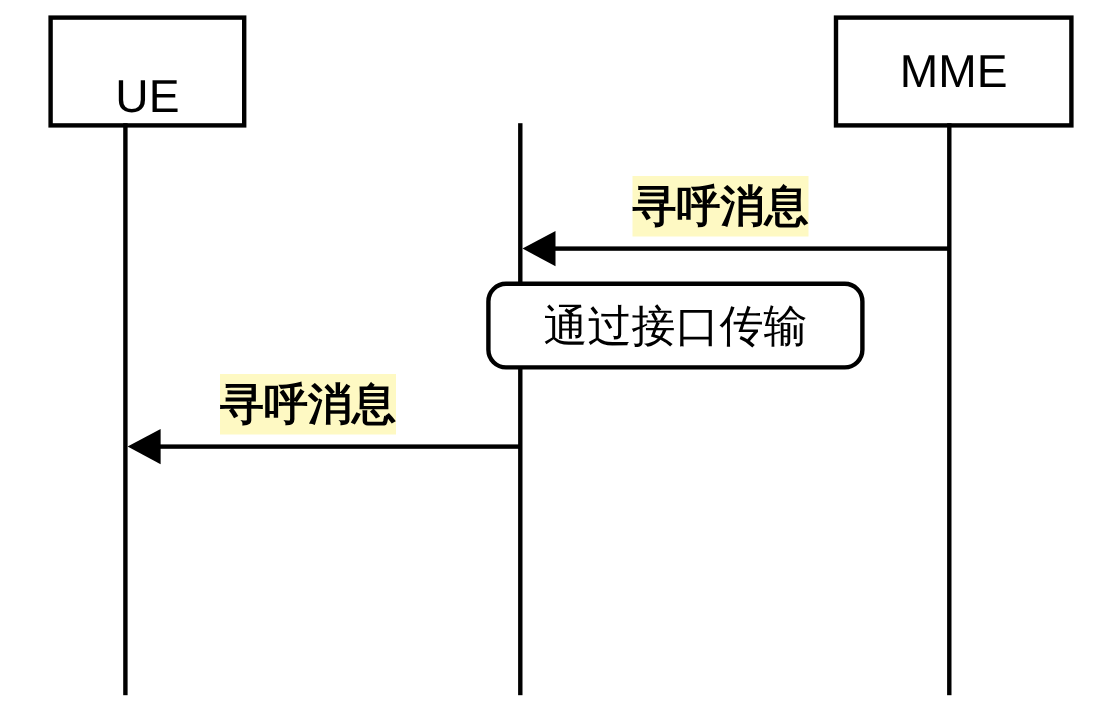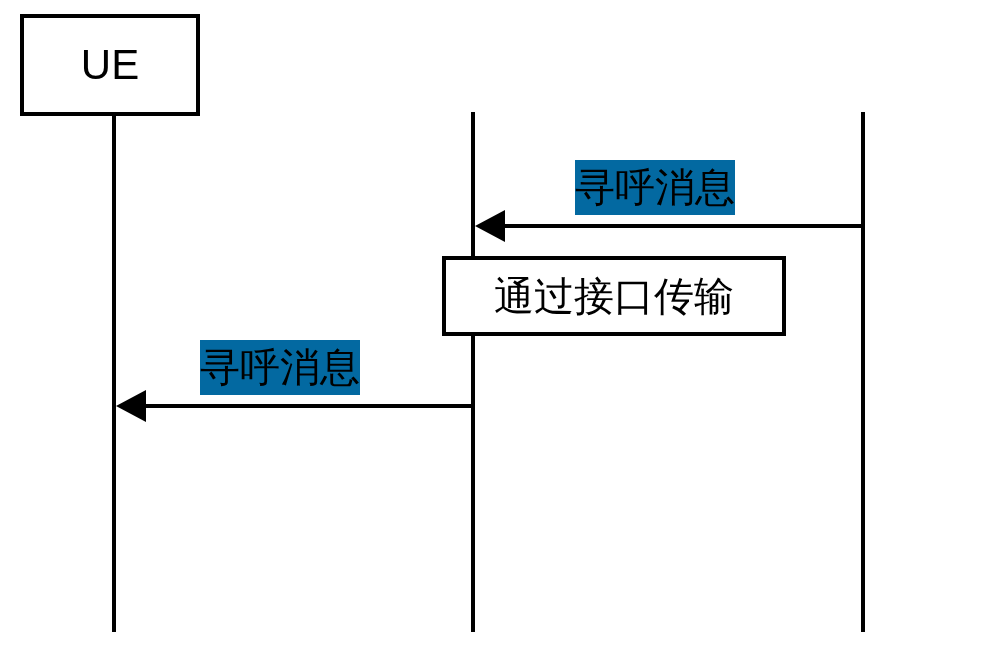--- a/index.html
+++ b/index.html
@@ -33,21 +33,22 @@
       border: 4px solid black;
       background: white;
       display: flex;
       align-items: center;
       justify-content: center;
       font-size: 40px;
     }
     .message-label {
       position: absolute;
       font-size: 40px;
-      background: #0369a1;
+      background: #fef9c3;
+      font-weight: bold;
     }
     .arrow-line {
       position: absolute;
       background: black;
       height: 4px;
     }
     .arrow-head {
       position: absolute;
       width: 0;
       height: 0;
@@ -56,38 +57,41 @@
       border-top: 16px solid transparent;
       border-bottom: 16px solid transparent;
       border-right: 30px solid black;
     }
   </style>
 </head>
 <body>
 
 <div class="diagram">
 
-  <div class="participant-box" style="left: 20px; top: 14px; width: 172px; height: 94px;">
+  <div class="participant-box" style="left: 44px; top: 14px; width: 172px; height: 94px; align-items: flex-end;">
     <span>UE</span>
   </div>
 
 
+  <div class="participant-box" style="left: 758px; top: 14px; width: 210px; height: 94px;">
+    <span>MME</span>
+  </div>
 
   <div class="lifeline" style="left: 112px; top: 112px; height: 520px;"></div>
 
   <div class="lifeline" style="left: 471px; top: 112px; height: 520px;"></div>
 
   <div class="lifeline" style="left: 861px; top: 112px; height: 520px;"></div>
 
   <div class="message-label" style="left: 575px; top: 160px;">寻呼消息</div>
 
   <div class="arrow-line" style="left: 500px; top: 224px; width: 364px;"></div>
   <div class="arrow-head arrow-head-left" style="left: 475px; top: 210px;"></div>
 
-  <div class="activation-box" style="left: 442px; top: 256px; width: 336px; height: 72px;">
+  <div class="activation-box" style="left: 442px; top: 256px; width: 336px; height: 72px; border-radius: 18px;">
     <span>通过接口传输</span>
   </div>
 
   <div class="message-label" style="left: 200px; top: 340px;">寻呼消息</div>
 
   <div class="arrow-line" style="left: 142px; top: 404px; width: 332px;"></div>
   <div class="arrow-head arrow-head-left" style="left: 116px; top: 390px;"></div>
 
 
 </div>

